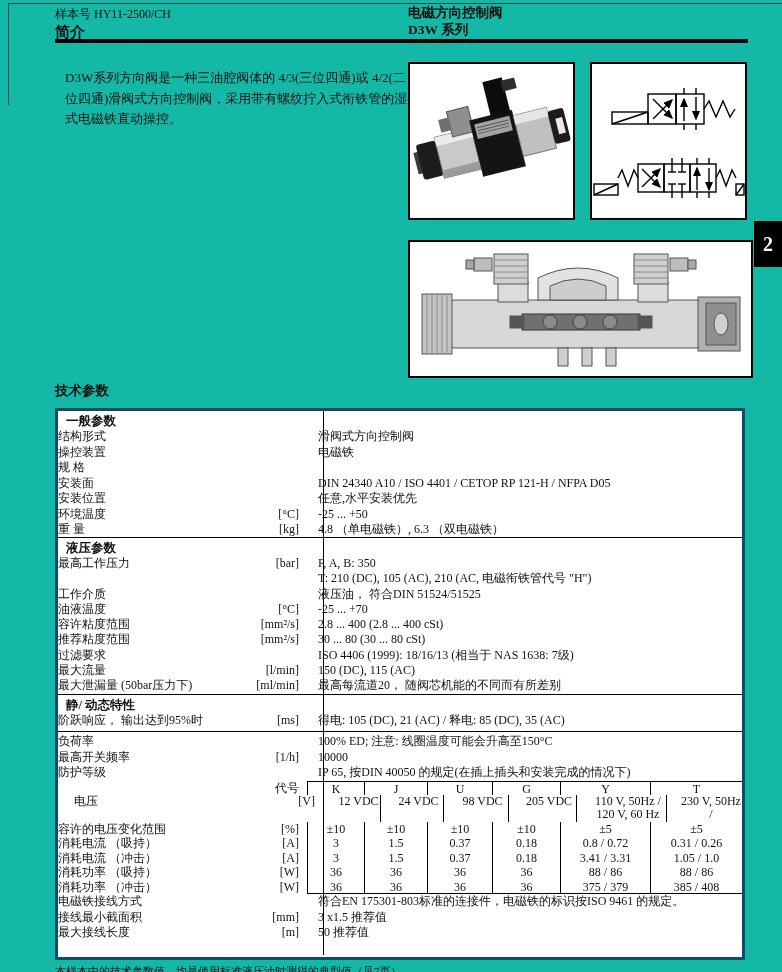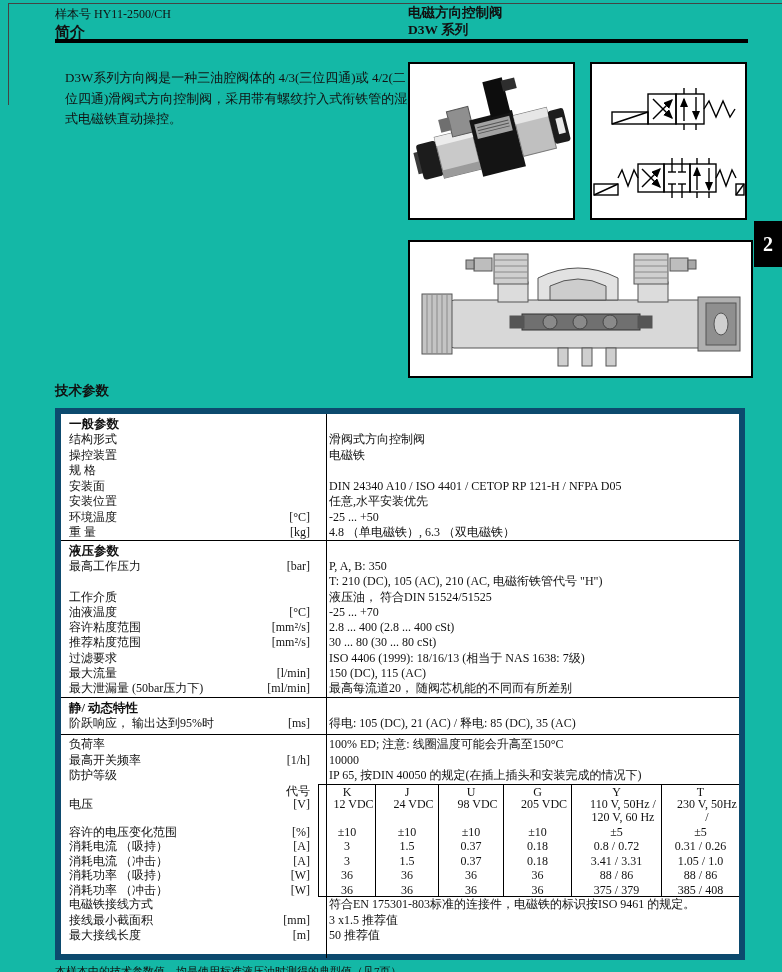--- a/index.html
+++ b/index.html
@@ -17,44 +17,44 @@
   .intro{position:absolute;left:55px;top:58px;width:350px;font-size:13px;line-height:20.5px;margin:10px;}
 
   .photo-box{position:absolute;left:408px;top:62px;width:167px;height:158px;border:2px solid #000;box-sizing:border-box;background:#fff;}
   .symbol-box{position:absolute;left:590px;top:62px;width:157px;height:158px;border:2px solid #000;box-sizing:border-box;background:#fff;}
   .chapter-tab{position:absolute;left:754px;top:221px;width:28px;height:46px;background:#000;color:#fff;
                display:flex;align-items:center;justify-content:center;font-size:20px;font-weight:bold;}
   .drawing-box{position:absolute;left:408px;top:240px;width:345px;height:138px;border:2px solid #000;box-sizing:border-box;background:#fff;}
 
   .tech{position:absolute;left:55px;top:382px;font-size:13.5px;font-weight:bold;margin:0;}
 
-  .ptable{position:absolute;left:55px;top:408px;width:690px;height:552px;border:6px solid #0c4a6e;
+  .ptable{position:absolute;left:55px;top:408px;width:690px;height:552px;border:3px solid #0c4a6e;
           box-sizing:border-box;font-size:12px;background:#fff;}
   .psec{position:relative;box-sizing:border-box;padding-top:2px;overflow:hidden;}
   .psec + .psec{border-top:1px solid #000;}
   .psec::before{content:"";position:absolute;left:265px;top:0;bottom:0;width:1px;background:#000;}
   .sec-general{height:126px;}
   .sec-hydraulic{height:157px;}
   .sec-static{height:37px;}
   .sec-electrical{height:224px;}
 
   .ptitle{font-weight:bold;padding-left:8px;line-height:16px;height:16px;font-size:12.5px;}
   .trow{display:flex;height:15.5px;line-height:15.5px;}
   .sec-hydraulic .trow{height:15.3px;line-height:15.3px;}
-  .lb{width:172px;padding-left:8px;white-space:nowrap;overflow:hidden;}
+  .lb{width:172px;white-space:nowrap;overflow:hidden;}
   .un{width:69px;text-align:right;padding-right:8px;white-space:nowrap;}
   .vl{flex:1;padding-left:11px;white-space:nowrap;overflow:hidden;}
 
   .erow{display:flex;}
   .erow .lb{line-height:inherit;}
   .ec{box-sizing:border-box;border-left:1px solid #000;text-align:center;overflow:hidden;}
   .c1{width:57px}.c2{width:63px}.c3{width:65px}.c4{width:68px}.c5{width:90px}.c6{flex:1}
   .erow-codes{height:14px;line-height:14px;}
   .erow-codes .ec{border-top:1px solid #000;}
-  .erow-volt{height:27px;line-height:13px;}
+  .erow-volt{height:27px;line-height:13px;margin-left:16px;}
   .erow-volt .ec{white-space:pre-line;padding-left:13px;}
   .erow-data{height:14.5px;line-height:14.5px;}
   .erow-last .ec{border-bottom:1px solid #000;}
 
   .footnote{position:absolute;left:55px;top:964px;width:430px;height:8px;overflow:hidden;
             font-size:11px;line-height:14px;}
   svg{display:block;}
 </style>
 </head>
 <body>

